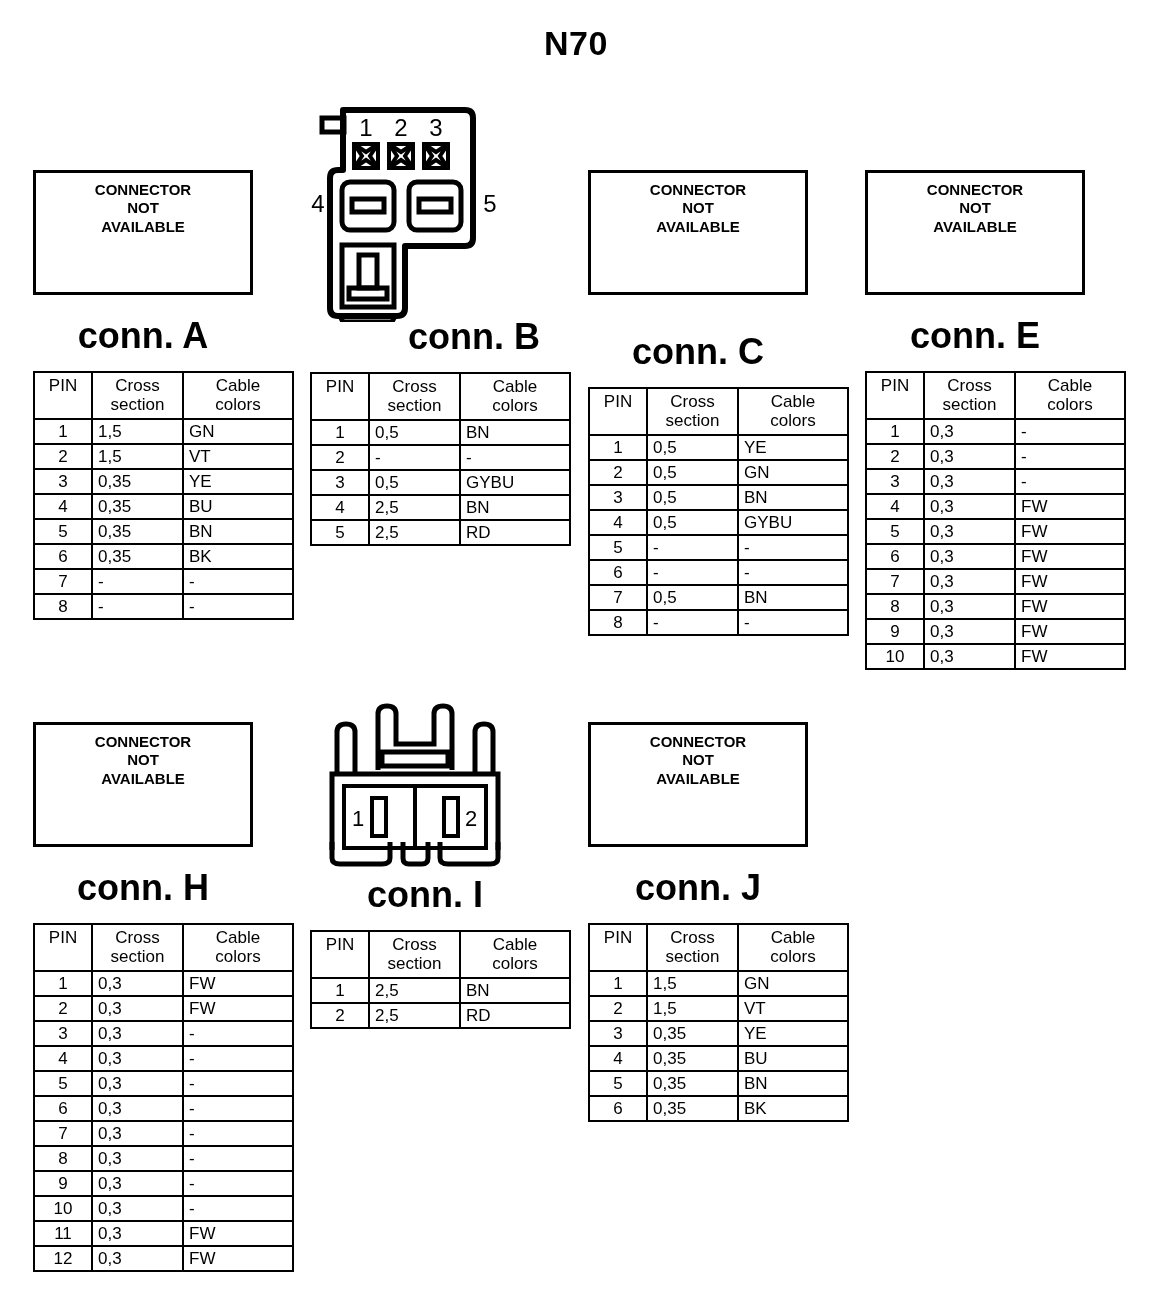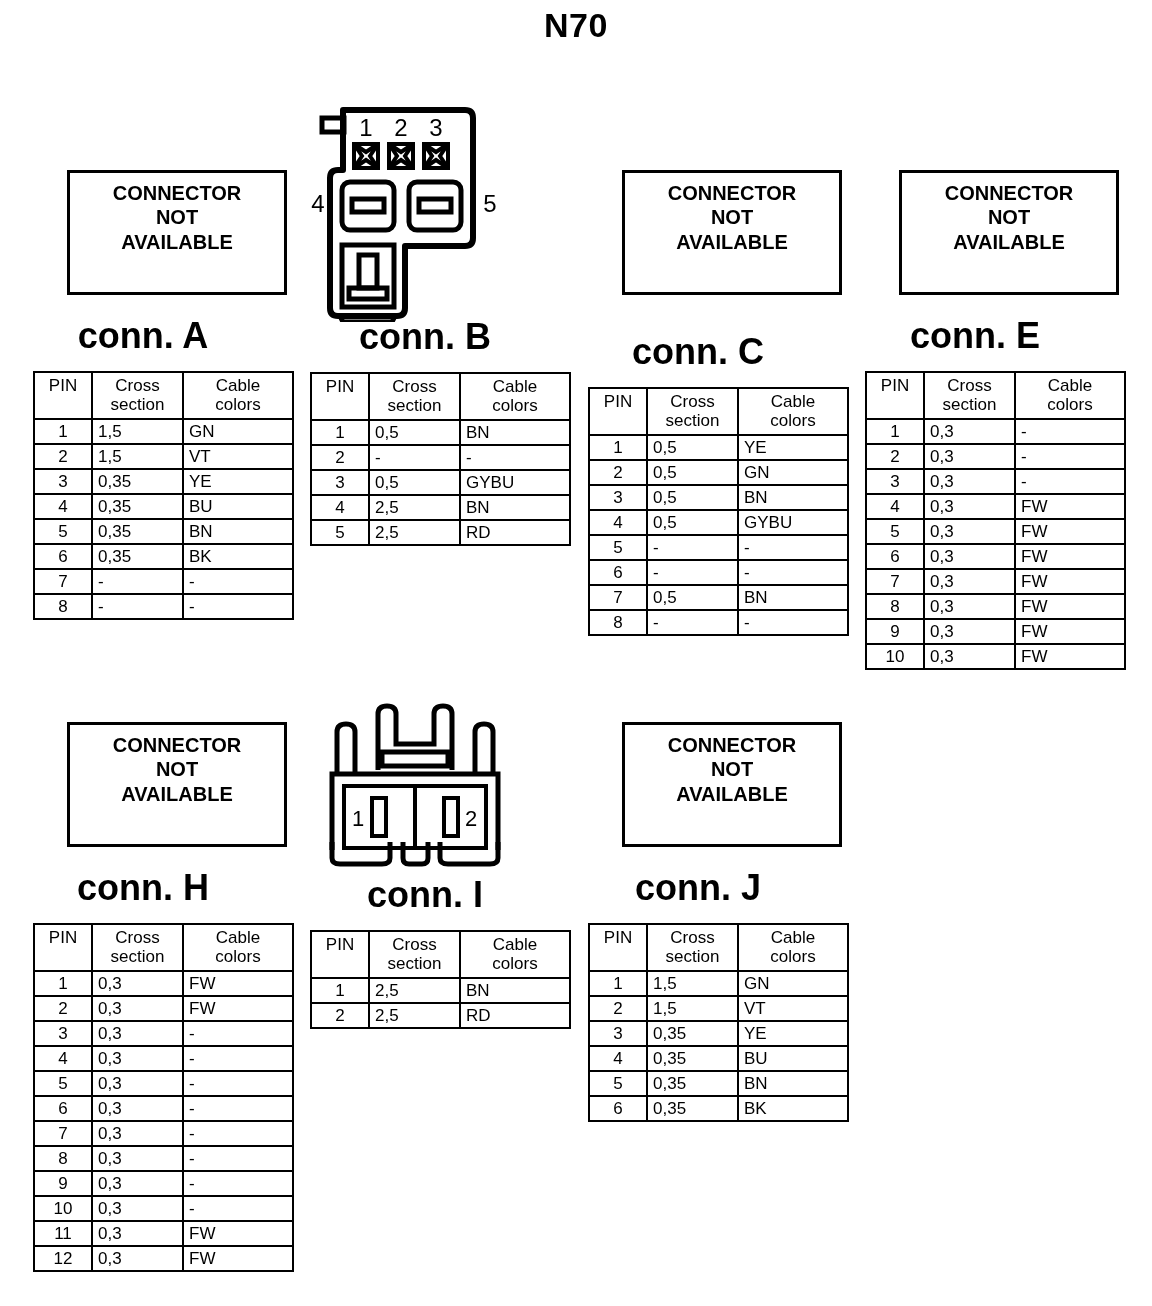--- a/index.html
+++ b/index.html
@@ -10,43 +10,42 @@
   body {
     width: 1152px;
     height: 1306px;
     position: relative;
     font-family: "Liberation Sans", sans-serif;
     color: #000000;
     overflow: hidden;
   }
   .page-title {
     position: absolute;
-    top: 6px;
+    top: 24px;
     left: 0;
     width: 1152px;
     text-align: center;
     font-size: 34px;
     font-weight: bold;
     letter-spacing: 0.5px;
   }
 
   
   .block {
     position: absolute;
   }
 
   .na-box {
     border: 3px solid #000;
     box-sizing: border-box;
     text-align: center;
-    font-size: 20px;
+    font-size: 15px;
     font-weight: bold;
     line-height: 1.22;
     padding: 8px 4px 10px 4px;
-    margin-left: 34px;
   }
   .na-box .l { display: block; white-space: nowrap; }
 
   .conn-label {
     text-align: center;
     font-size: 36px;
     font-weight: bold;
     white-space: nowrap;
   }
 
@@ -192,21 +191,21 @@
 
       <g stroke="#000" fill="none">
         <rect x="32" y="145" width="52" height="62" stroke-width="5"></rect>
         <rect x="49" y="155" width="18" height="33" stroke-width="5"></rect>
         <rect x="39" y="188" width="38" height="11" stroke-width="5"></rect>
       </g>
 
       <path d="M30 216 L33 222 L82 222 L85 216" fill="none" stroke="#000" stroke-width="5"></path>
     </svg>
   </div>
-  <div class="conn-label" style="width:230px; margin-top:-6px;">conn. B</div>
+  <div class="conn-label" style="width:230px; margin-top:-6px;text-align:right;">conn. B</div>
   <div style="margin-top:14px;">
     <table class="pin-table">
         <thead>
           <tr>
             <th class="h-pin">PIN</th>
             <th class="h-cs">
               <span class="hdr2">Cross</span>
               <span class="hdr2">section</span>
             </th>
             <th class="h-cc">

